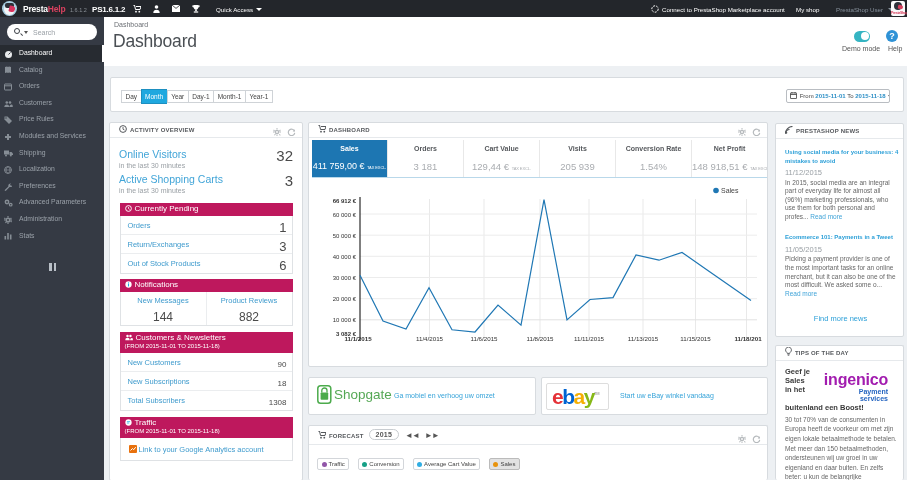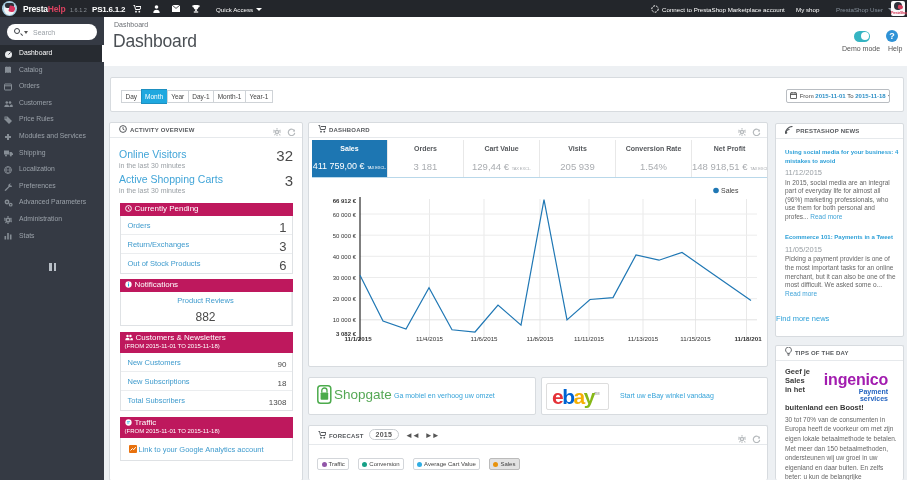--- a/index.html
+++ b/index.html
@@ -115,21 +115,21 @@
 .lbtn .dot { display:inline-block; width:5px; height:5px; border-radius:50%; margin-right:2px; position:relative; top:0.5px;}
 .lbtn.on { background:#e2e2e2; border-color:#bbb; }
 
 
 #news { left:775px; top:123px; width:129px; height:214px; }
 #news .nbody { padding:9px 9px 0; }
 .ntitle { font-size:6px; font-weight:bold; color:#2da0d8; line-height:8.5px; white-space:nowrap; }
 .ndate { font-size:7.5px; color:#9aa0a5; margin:3px 0 1.5px; }
 .ntext { font-size:6.5px; color:#666; line-height:8.6px; white-space:nowrap; }
 .ntext a { color:#3fa3d8; }
-.findmore { position:absolute; left:0; width:129px; top:190px; font-size:7.5px; color:#2da0d8; }
+.findmore { position:absolute; left:0; width:129px; text-align:center; top:190px; font-size:7.5px; color:#2da0d8; }
 
 
 #tips { left:775px; top:345px; width:129px; height:135px; border-bottom:none; }
 #tips .tbody { padding:7px 9px 0; font-size:7.5px; }
 #ingenico { float:right; width:74px; text-align:right; margin:2px 6px 2px 3px; }
 #ingenico .ig { font-size:16px; font-weight:bold; color:#a21caf; letter-spacing:-0.2px; line-height:15px; margin-top:2px;}
 #ingenico .ps { font-size:7px; font-weight:bold; color:#2565c0; line-height:7px; margin-top:1px; }
 .tbold { font-weight:bold; color:#3a3a3a; line-height:8.8px; }
 .tpara { color:#666; line-height:9.6px; margin-top:2px; font-size:6.5px; white-space:nowrap; }
 </style>
@@ -343,20 +343,24 @@
   </div>
   <div style="height:5.5px"></div>
   <div class="sbar"><svg style="vertical-align:-1px;margin-right:3px;" width="7" height="7" viewBox="0 0 8 8">
         <circle cx="4" cy="4" r="3.6" fill="#fff"></circle>
         <rect x="3.4" y="3.2" width="1.2" height="3" fill="#1ba8e2"></rect>
         <rect x="3.4" y="1.6" width="1.2" height="1.2" fill="#1ba8e2"></rect>
       </svg>Notifications</div>
   <div class="sbox">
     <div class="cells">
       <div class="cell">
+          <div class="lab">New Messages</div>
+          <div class="val">144</div>
+        </div>
+      <div class="cell">
           <div class="lab">Product Reviews</div>
           <div class="val">882</div>
         </div>
     </div>
   </div>
   <div style="height:6px"></div>
   <div class="sbar"><svg style="vertical-align:-1px;margin-right:3px;" width="8" height="7" viewBox="0 0 9 8">
         <circle cx="2.8" cy="2.3" r="1.4" fill="#fff"></circle>
         <circle cx="6.2" cy="2.3" r="1.4" fill="#fff"></circle>
         <path d="M0.3 7c0-1.7 1-2.7 2.5-2.7S5.3 5.3 5.3 7zM5.8 7c0-1.5 0.9-2.5 2-2.5 0.7 0 1.2 0.7 1.2 2.5z" fill="#fff"></path>

